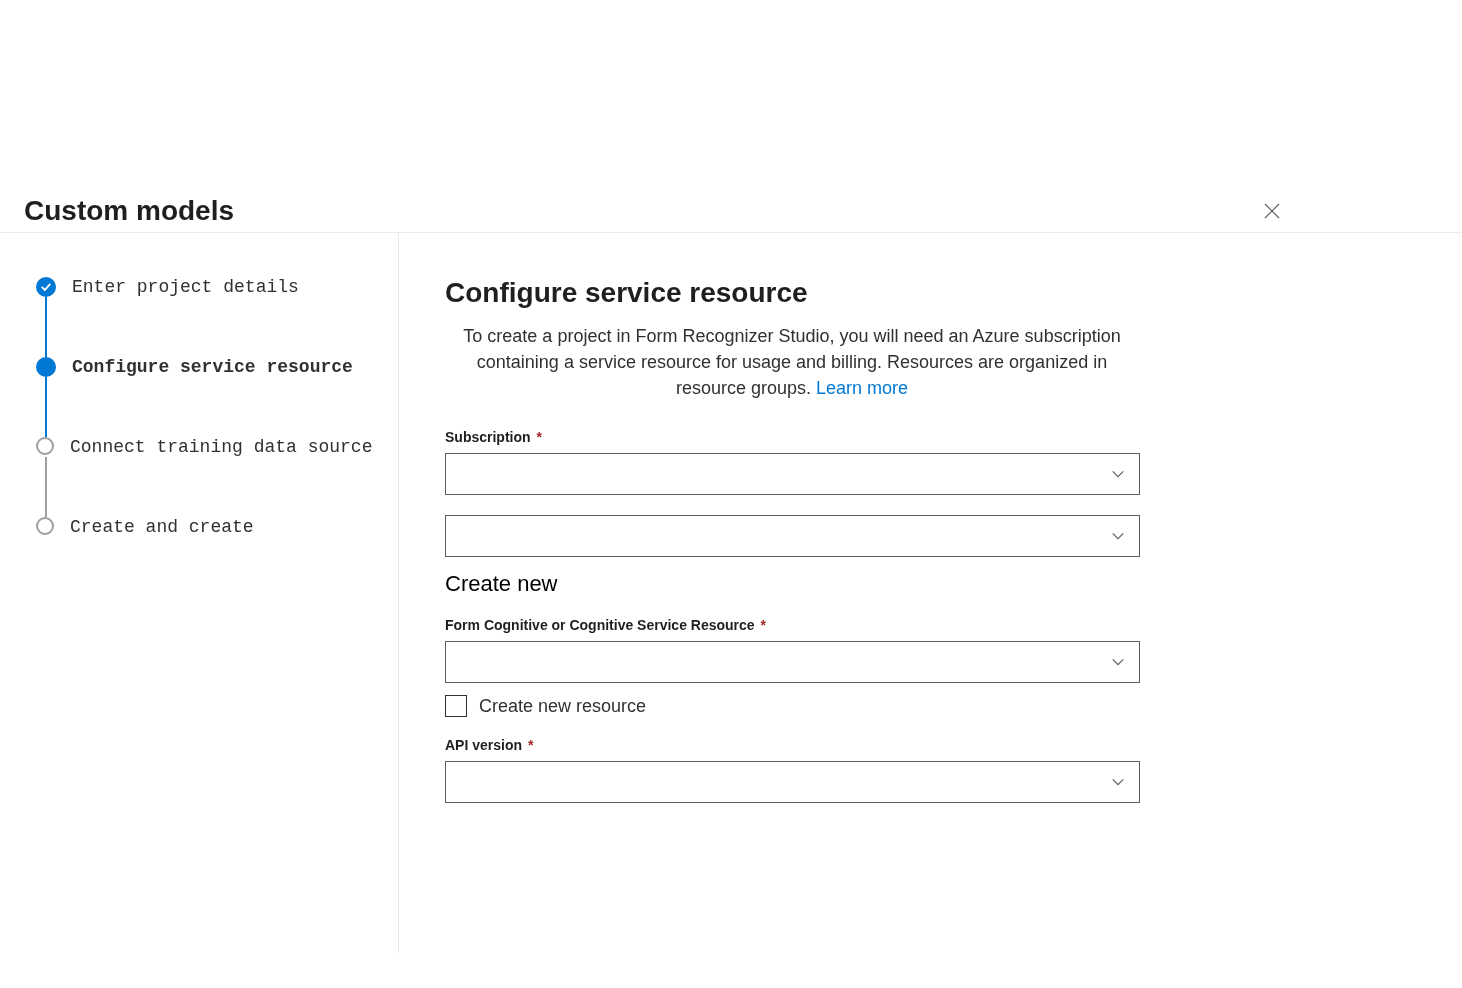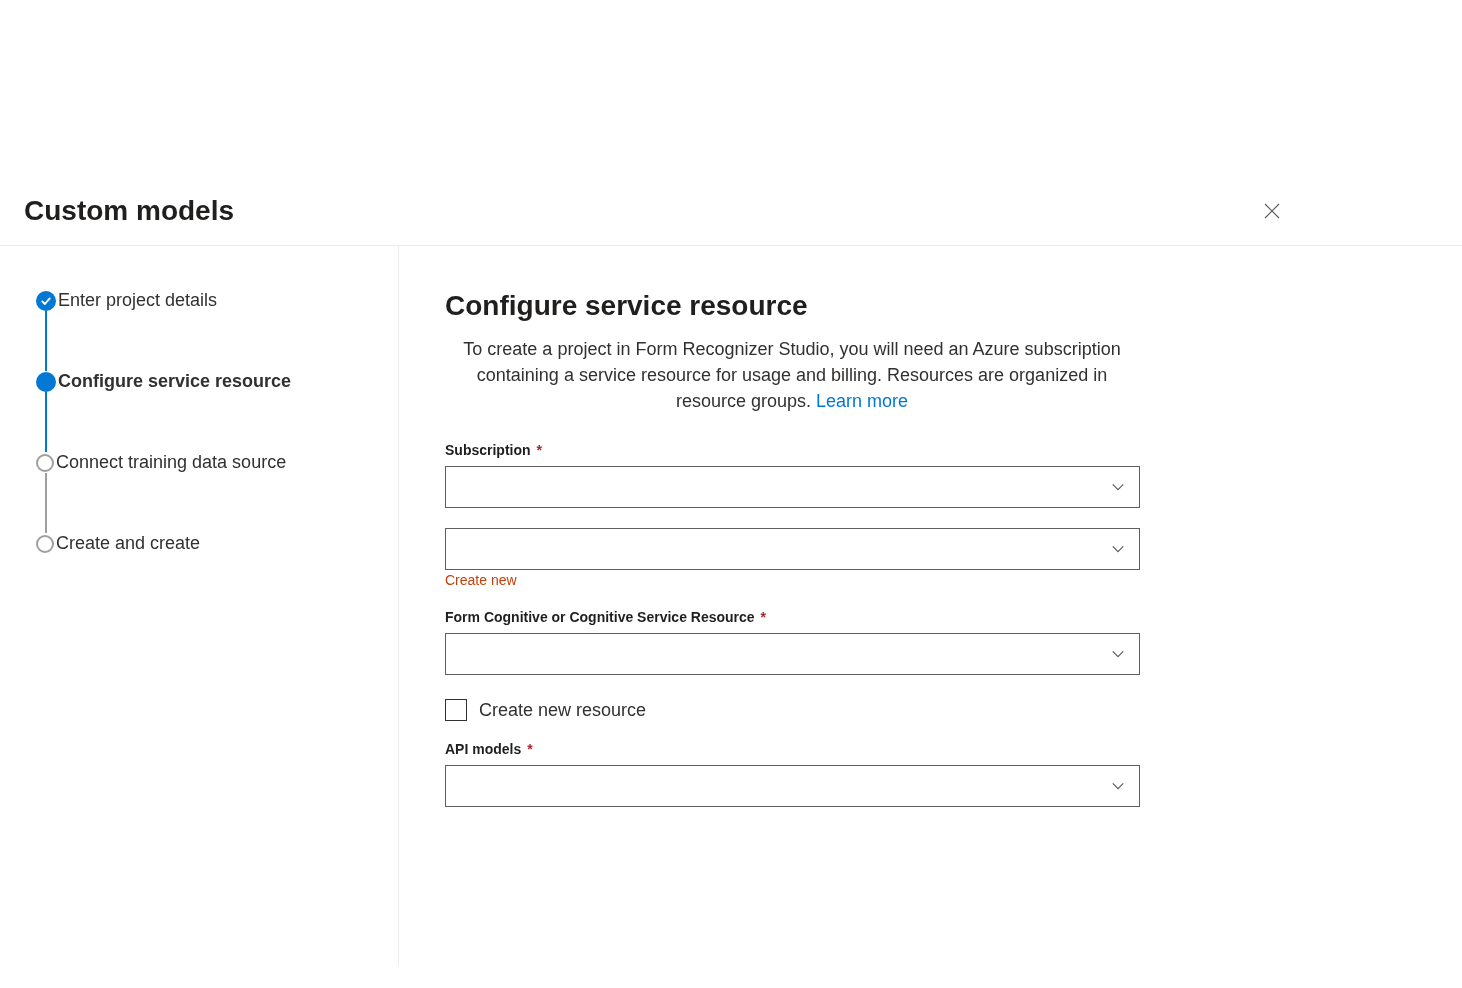--- a/index.html
+++ b/index.html
@@ -7,21 +7,21 @@
     font-family: "Segoe UI", -apple-system, BlinkMacSystemFont, sans-serif;
     background: #fff;
     color: #323130;
     width: 1462px;
   }
   .top-spacer { height: 195px; }
   .header {
     display: flex;
     justify-content: space-between;
     align-items: center;
-    padding: 0 24px 18px 24px;
+    padding: 0 24px 5px 24px;
     border-bottom: 1px solid #edebe9;
   }
   .header h1 {
     font-size: 28px;
     font-weight: 600;
     color: #201f1e;
   }
   .close-btn {
     width: 32px;
     height: 32px;
@@ -37,23 +37,23 @@
     display: flex;
   }
   .sidebar {
     width: 399px;
     border-right: 1px solid #edebe9;
     padding: 44px 0 0 36px;
     min-height: 720px;
   }
   .step {
     display: flex;
-    align-items: center;
-    gap: 2px;
+    gap: 16px;
     position: relative;
+    font-family: Liberation Mono, monospace;
   }
   .step-indicator {
     width: 20px;
     height: 20px;
     border-radius: 50%;
     display: flex;
     align-items: center;
     justify-content: center;
     flex-shrink: 0;
     position: relative;
@@ -134,31 +134,31 @@
     justify-content: flex-end;
     padding: 0 14px;
     cursor: pointer;
   }
   .select svg {
     width: 14px;
     height: 14px;
     color: #605e5c;
   }
   .sub-link {
-    font-size: 14px;
-    color: #c2410c;
-    margin-top: 2px;
+    font-size: 22px;
+    color: #000000;
+    margin-top: 14px;
     display: inline-block;
     cursor: pointer;
   }
   .checkbox-row {
     display: flex;
     align-items: center;
     gap: 12px;
-    margin-top: 24px;
+    margin-top: 12px;
   }
   .checkbox {
     width: 22px;
     height: 22px;
     border: 1px solid #323130;
     cursor: pointer;
   }
   .checkbox-label {
     font-size: 18px;
     color: #323130;
@@ -249,21 +249,21 @@
         </svg>
       </div>
       <div class="checkbox-row">
         <div class="checkbox"></div>
         <span class="checkbox-label">Create new resource</span>
       </div>
     </div>
 
     <div class="field">
       <label class="field-label">
-        <span>API models</span>
+        <span>API version</span>
         <span class="required">*</span>
       </label>
       <div class="select">
         <svg viewBox="0 0 16 16" fill="none" stroke="currentColor" stroke-width="1.4">
           <polyline points="2,5 8,11 14,5"></polyline>
         </svg>
       </div>
     </div>
 
   </div>

